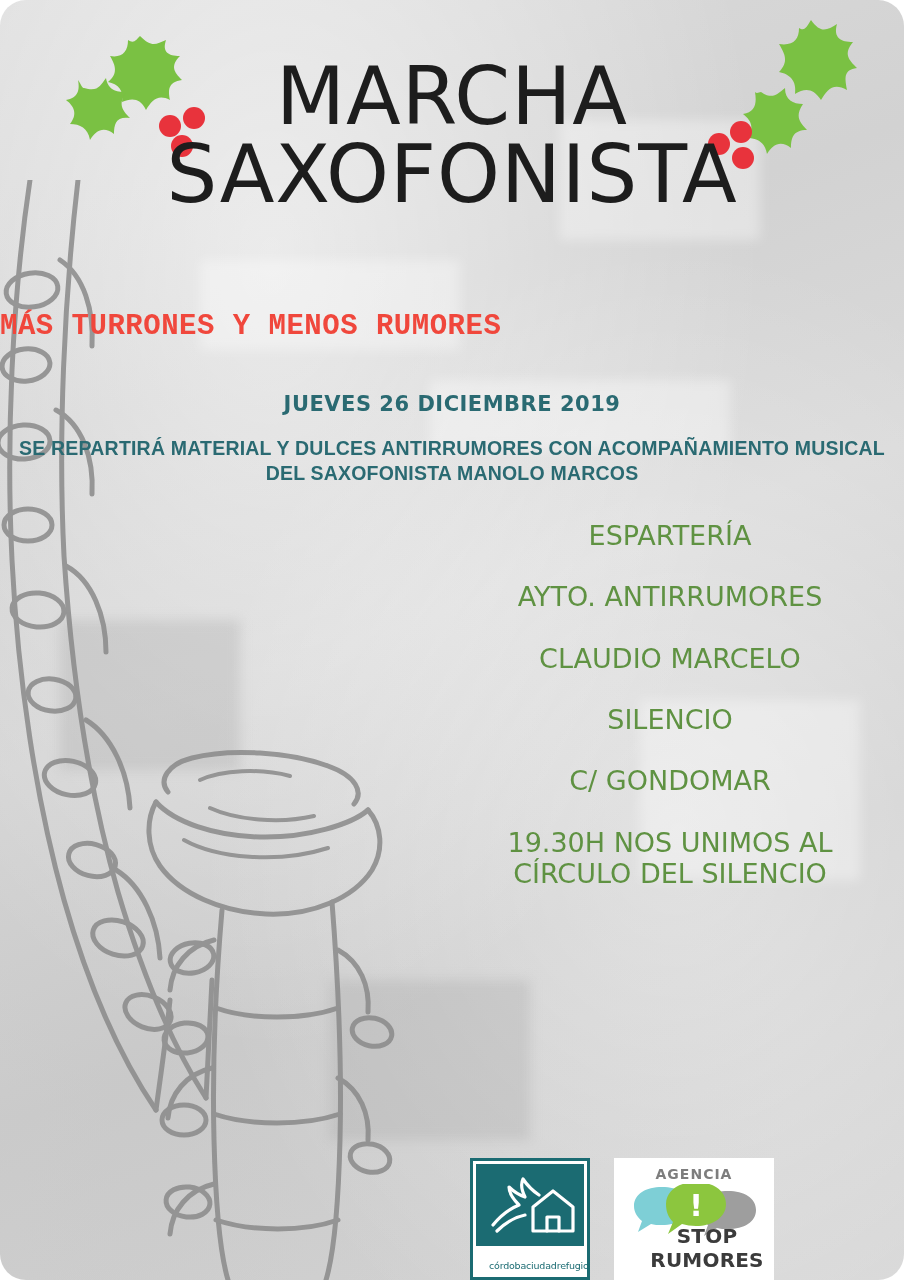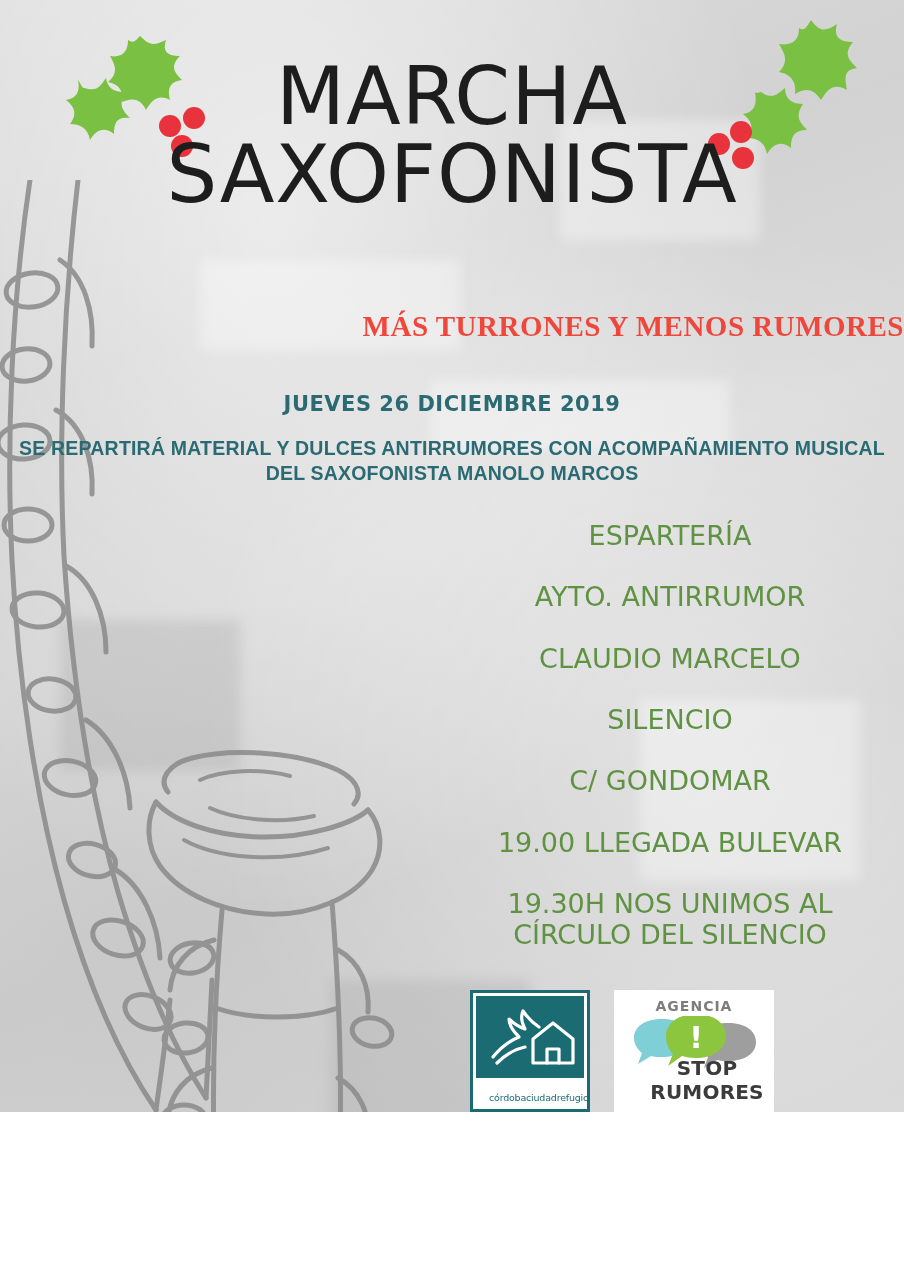--- a/index.html
+++ b/index.html
@@ -8,27 +8,28 @@
   }
   body {
     width: 904px;
     height: 1280px;
     font-family: "Liberation Sans", sans-serif;
     overflow: hidden;
   }
   #poster {
     position: relative;
     width: 904px;
-    height: 1112px;
+    height: 1280px;
     background:
       radial-gradient(ellipse at 30% 20%, rgba(255,255,255,0.55) 0%, rgba(255,255,255,0) 55%),
       radial-gradient(ellipse at 75% 65%, rgba(255,255,255,0.40) 0%, rgba(255,255,255,0) 50%),
       radial-gradient(ellipse at 15% 85%, rgba(190,190,190,0.35) 0%, rgba(255,255,255,0) 60%),
       linear-gradient(160deg, #dcdcdc 0%, #d2d2d2 28%, #dadada 48%, #cfcfcf 70%, #d8d8d8 100%);
     overflow: hidden;
+    border-radius: 26px;
   }
   
   .patch {
     position: absolute;
     background: rgba(255,255,255,0.35);
     filter: blur(6px);
     pointer-events: none;
   }
   .patch.dark {
     background: rgba(160,160,160,0.28);
@@ -67,23 +68,23 @@
     line-height: 0.98;
     letter-spacing: 1px;
   }
   #title .line2 { display: block; }
 
   #subtitle {
     position: absolute;
     top: 310px;
     left: 0;
     width: 904px;
-    text-align: right;
+    text-align: left;
     color: #f0473c;
-    font-family: Liberation Serif, serif;
+    font-family: Liberation Mono, monospace;
     font-weight: bold;
     font-size: 29px;
     letter-spacing: 0.5px;
   }
 
   #date {
     position: absolute;
     top: 392px;
     left: 0;
     width: 904px;
@@ -294,25 +295,24 @@
   </div>
 
   <div id="subtitle">MÁS TURRONES Y MENOS RUMORES</div>
 
   <div id="date">JUEVES 26 DICIEMBRE 2019</div>
 
   <div id="desc">SE REPARTIRÁ MATERIAL Y DULCES ANTIRRUMORES CON ACOMPAÑAMIENTO MUSICAL DEL SAXOFONISTA MANOLO MARCOS</div>
 
   <div id="route">
     <div class="route-stop center">ESPARTERÍA</div>
-    <div class="route-stop center">AYTO. ANTIRRUMOR</div>
+    <div class="route-stop center">AYTO. ANTIRRUMORES</div>
     <div class="route-stop center">CLAUDIO MARCELO</div>
     <div class="route-stop center">SILENCIO</div>
     <div class="route-stop center">C/ GONDOMAR</div>
-    <div class="route-stop center">19.00 LLEGADA BULEVAR</div>
     <div class="route-stop center">19.30H NOS UNIMOS AL CÍRCULO DEL SILENCIO</div>
   </div>
 
   <div id="logos">
 
     <div id="logo-refugio">
       <div class="teal-block"></div>
       <svg style="position:absolute;left:14px;top:14px;width:92px;height:62px;" viewBox="0 0 92 62">
         <g fill="none" stroke="#ffffff" stroke-width="3.2" stroke-linecap="round" stroke-linejoin="round">
           <path d="M6 50 C14 40 22 34 32 30 C26 24 22 18 22 12 C26 16 32 20 38 22 C34 14 34 8 36 4 C40 10 46 16 52 20"></path>

